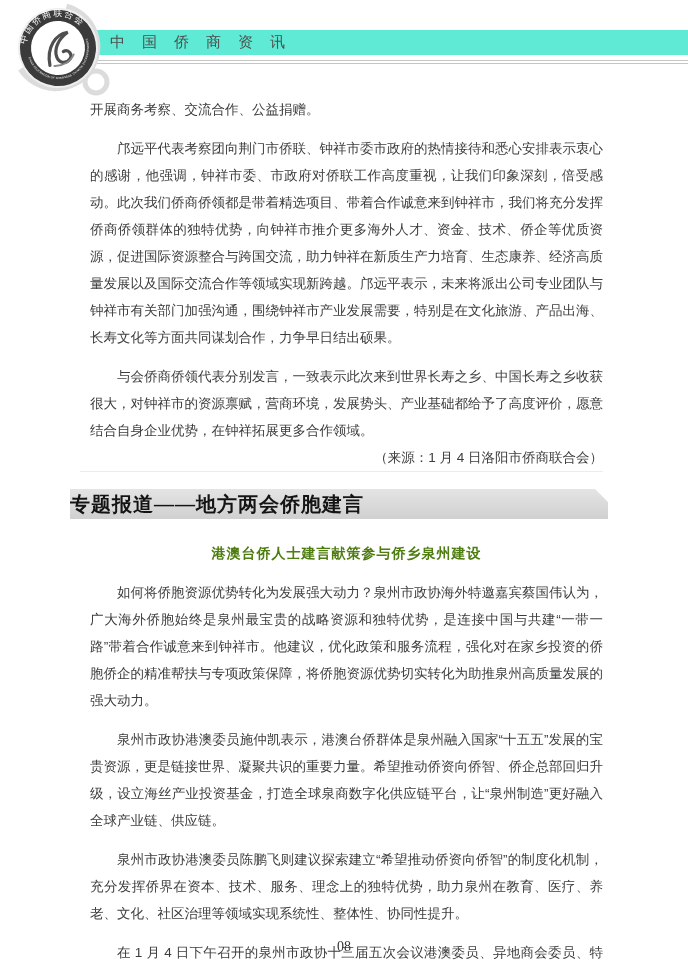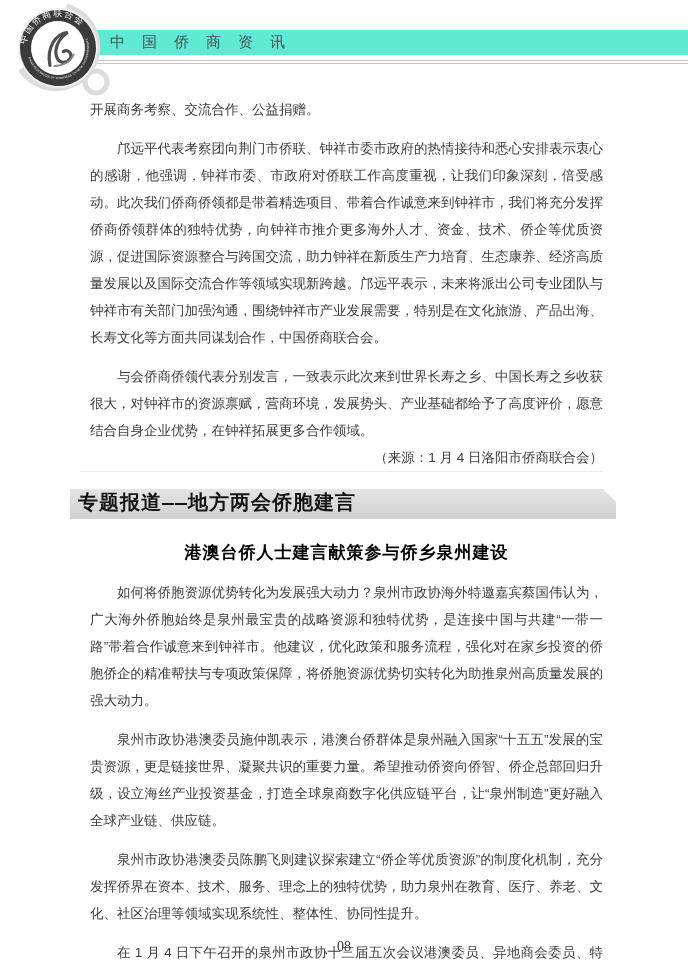--- a/index.html
+++ b/index.html
@@ -18,26 +18,26 @@
   
   .content{margin-left:78px;width:537px;font-size:13.5px;line-height:27px;color:#3c3c3c;
         text-align:justify;}
   .para{margin:12px;text-indent:2em;}
   .para.noindent{text-indent:0;}
   .source{float:right;}
 
   .faint-rule{border:none;border-top:1px solid #ececec;margin:12px 0 0 2px;width:523px;}
 
   .banner{margin-top:17px;margin-left:-8px;height:30px;line-height:30px;width:538px;
-        padding-left:8px;background:linear-gradient(180deg,#e4e4e4 0%,#d0d0d0 100%);
+        background:linear-gradient(180deg,#e4e4e4 0%,#d0d0d0 100%);
         clip-path:polygon(0 0,calc(100% - 13px) 0,100% 13px,100% 100%,0 100%);
-        font-family:Liberation Mono, monospace;font-weight:bold;
+        font-family:Liberation Serif, serif;font-weight:bold;
         font-size:20px;color:#141414;letter-spacing:1px;text-indent:0;}
 
-  .art-title{text-align:center;font-size:17px;font-weight:bold;color:#000000;
+  .art-title{text-align:center;font-size:14px;font-weight:bold;color:#4d7c0f;
         margin:21px 0 13px 0;letter-spacing:1px;text-indent:0;line-height:26px;}
 
   
   .pagenum{position:absolute;bottom:16px;left:0;width:100%;text-align:center;
         font-family:"Liberation Serif","DejaVu Serif",serif;font-size:14px;color:#333333;}
 </style>
 </head>
 <body>
 
 <div class="page">
@@ -71,33 +71,33 @@
           <path d="M 37 60 C 39 42 52 32 64 34 C 52 38 46 46 46 54 C 46 61 53 64 58 60 C 62 57 60 50 54 51" fill="none" stroke="#4f4f4f" stroke-width="3.2" stroke-linecap="round"></path>
           <path d="M 41 62 C 49 65 58 63 63 57" fill="none" stroke="#8a8a8a" stroke-width="1.8" stroke-linecap="round"></path>
         </g>
       </svg>
     </div>
   </header>
 
   <main class="content">
 
     <p class="para noindent">开展商务考察、交流合作、公益捐赠。</p>
-    <p class="para">邝远平代表考察团向荆门市侨联、钟祥市委市政府的热情接待和悉心安排表示衷心的感谢，他强调，钟祥市委、市政府对侨联工作高度重视，让我们印象深刻，倍受感动。此次我们侨商侨领都是带着精选项目、带着合作诚意来到钟祥市，我们将充分发挥侨商侨领群体的独特优势，向钟祥市推介更多海外人才、资金、技术、侨企等优质资源，促进国际资源整合与跨国交流，助力钟祥在新质生产力培育、生态康养、经济高质量发展以及国际交流合作等领域实现新跨越。邝远平表示，未来将派出公司专业团队与钟祥市有关部门加强沟通，围绕钟祥市产业发展需要，特别是在文化旅游、产品出海、长寿文化等方面共同谋划合作，中国侨商联合会。</p>
+    <p class="para">邝远平代表考察团向荆门市侨联、钟祥市委市政府的热情接待和悉心安排表示衷心的感谢，他强调，钟祥市委、市政府对侨联工作高度重视，让我们印象深刻，倍受感动。此次我们侨商侨领都是带着精选项目、带着合作诚意来到钟祥市，我们将充分发挥侨商侨领群体的独特优势，向钟祥市推介更多海外人才、资金、技术、侨企等优质资源，促进国际资源整合与跨国交流，助力钟祥在新质生产力培育、生态康养、经济高质量发展以及国际交流合作等领域实现新跨越。邝远平表示，未来将派出公司专业团队与钟祥市有关部门加强沟通，围绕钟祥市产业发展需要，特别是在文化旅游、产品出海、长寿文化等方面共同谋划合作，力争早日结出硕果。</p>
     <p class="para"><span>与会侨商侨领代表分别发言，一致表示此次来到世界长寿之乡、中国长寿之乡收获很大，对钟祥市的资源禀赋，营商环境，发展势头、产业基础都给予了高度评价，愿意结合自身企业优势，在钟祥拓展更多合作领域。</span><span class="source">（来源：1 月 4 日洛阳市侨商联合会）</span></p>
 
     <hr class="faint-rule">
 
     <div class="banner">
       <span>专题报道——地方两会侨胞建言</span>
     </div>
 
     <h2 class="art-title">港澳台侨人士建言献策参与侨乡泉州建设</h2>
 
     <p class="para">如何将侨胞资源优势转化为发展强大动力？泉州市政协海外特邀嘉宾蔡国伟认为，广大海外侨胞始终是泉州最宝贵的战略资源和独特优势，是连接中国与共建“一带一路”带着合作诚意来到钟祥市。他建议，优化政策和服务流程，强化对在家乡投资的侨胞侨企的精准帮扶与专项政策保障，将侨胞资源优势切实转化为助推泉州高质量发展的强大动力。</p>
     <p class="para">泉州市政协港澳委员施仲凯表示，港澳台侨群体是泉州融入国家“十五五”发展的宝贵资源，更是链接世界、凝聚共识的重要力量。希望推动侨资向侨智、侨企总部回归升级，设立海丝产业投资基金，打造全球泉商数字化供应链平台，让“泉州制造”更好融入全球产业链、供应链。</p>
-    <p class="para">泉州市政协港澳委员陈鹏飞则建议探索建立“侨企等优质资源”的制度化机制，充分发挥侨界在资本、技术、服务、理念上的独特优势，助力泉州在教育、医疗、养老、文化、社区治理等领域实现系统性、整体性、协同性提升。</p>
+    <p class="para">泉州市政协港澳委员陈鹏飞则建议探索建立“希望推动侨资向侨智”的制度化机制，充分发挥侨界在资本、技术、服务、理念上的独特优势，助力泉州在教育、医疗、养老、文化、社区治理等领域实现系统性、整体性、协同性提升。</p>
     <p class="para">在 1 月 4 日下午召开的泉州市政协十三届五次会议港澳委员、异地商会委员、特邀</p>
 
   </main>
 
   <footer class="pagenum">08</footer>
 
 </div>
 
 </body></html>

